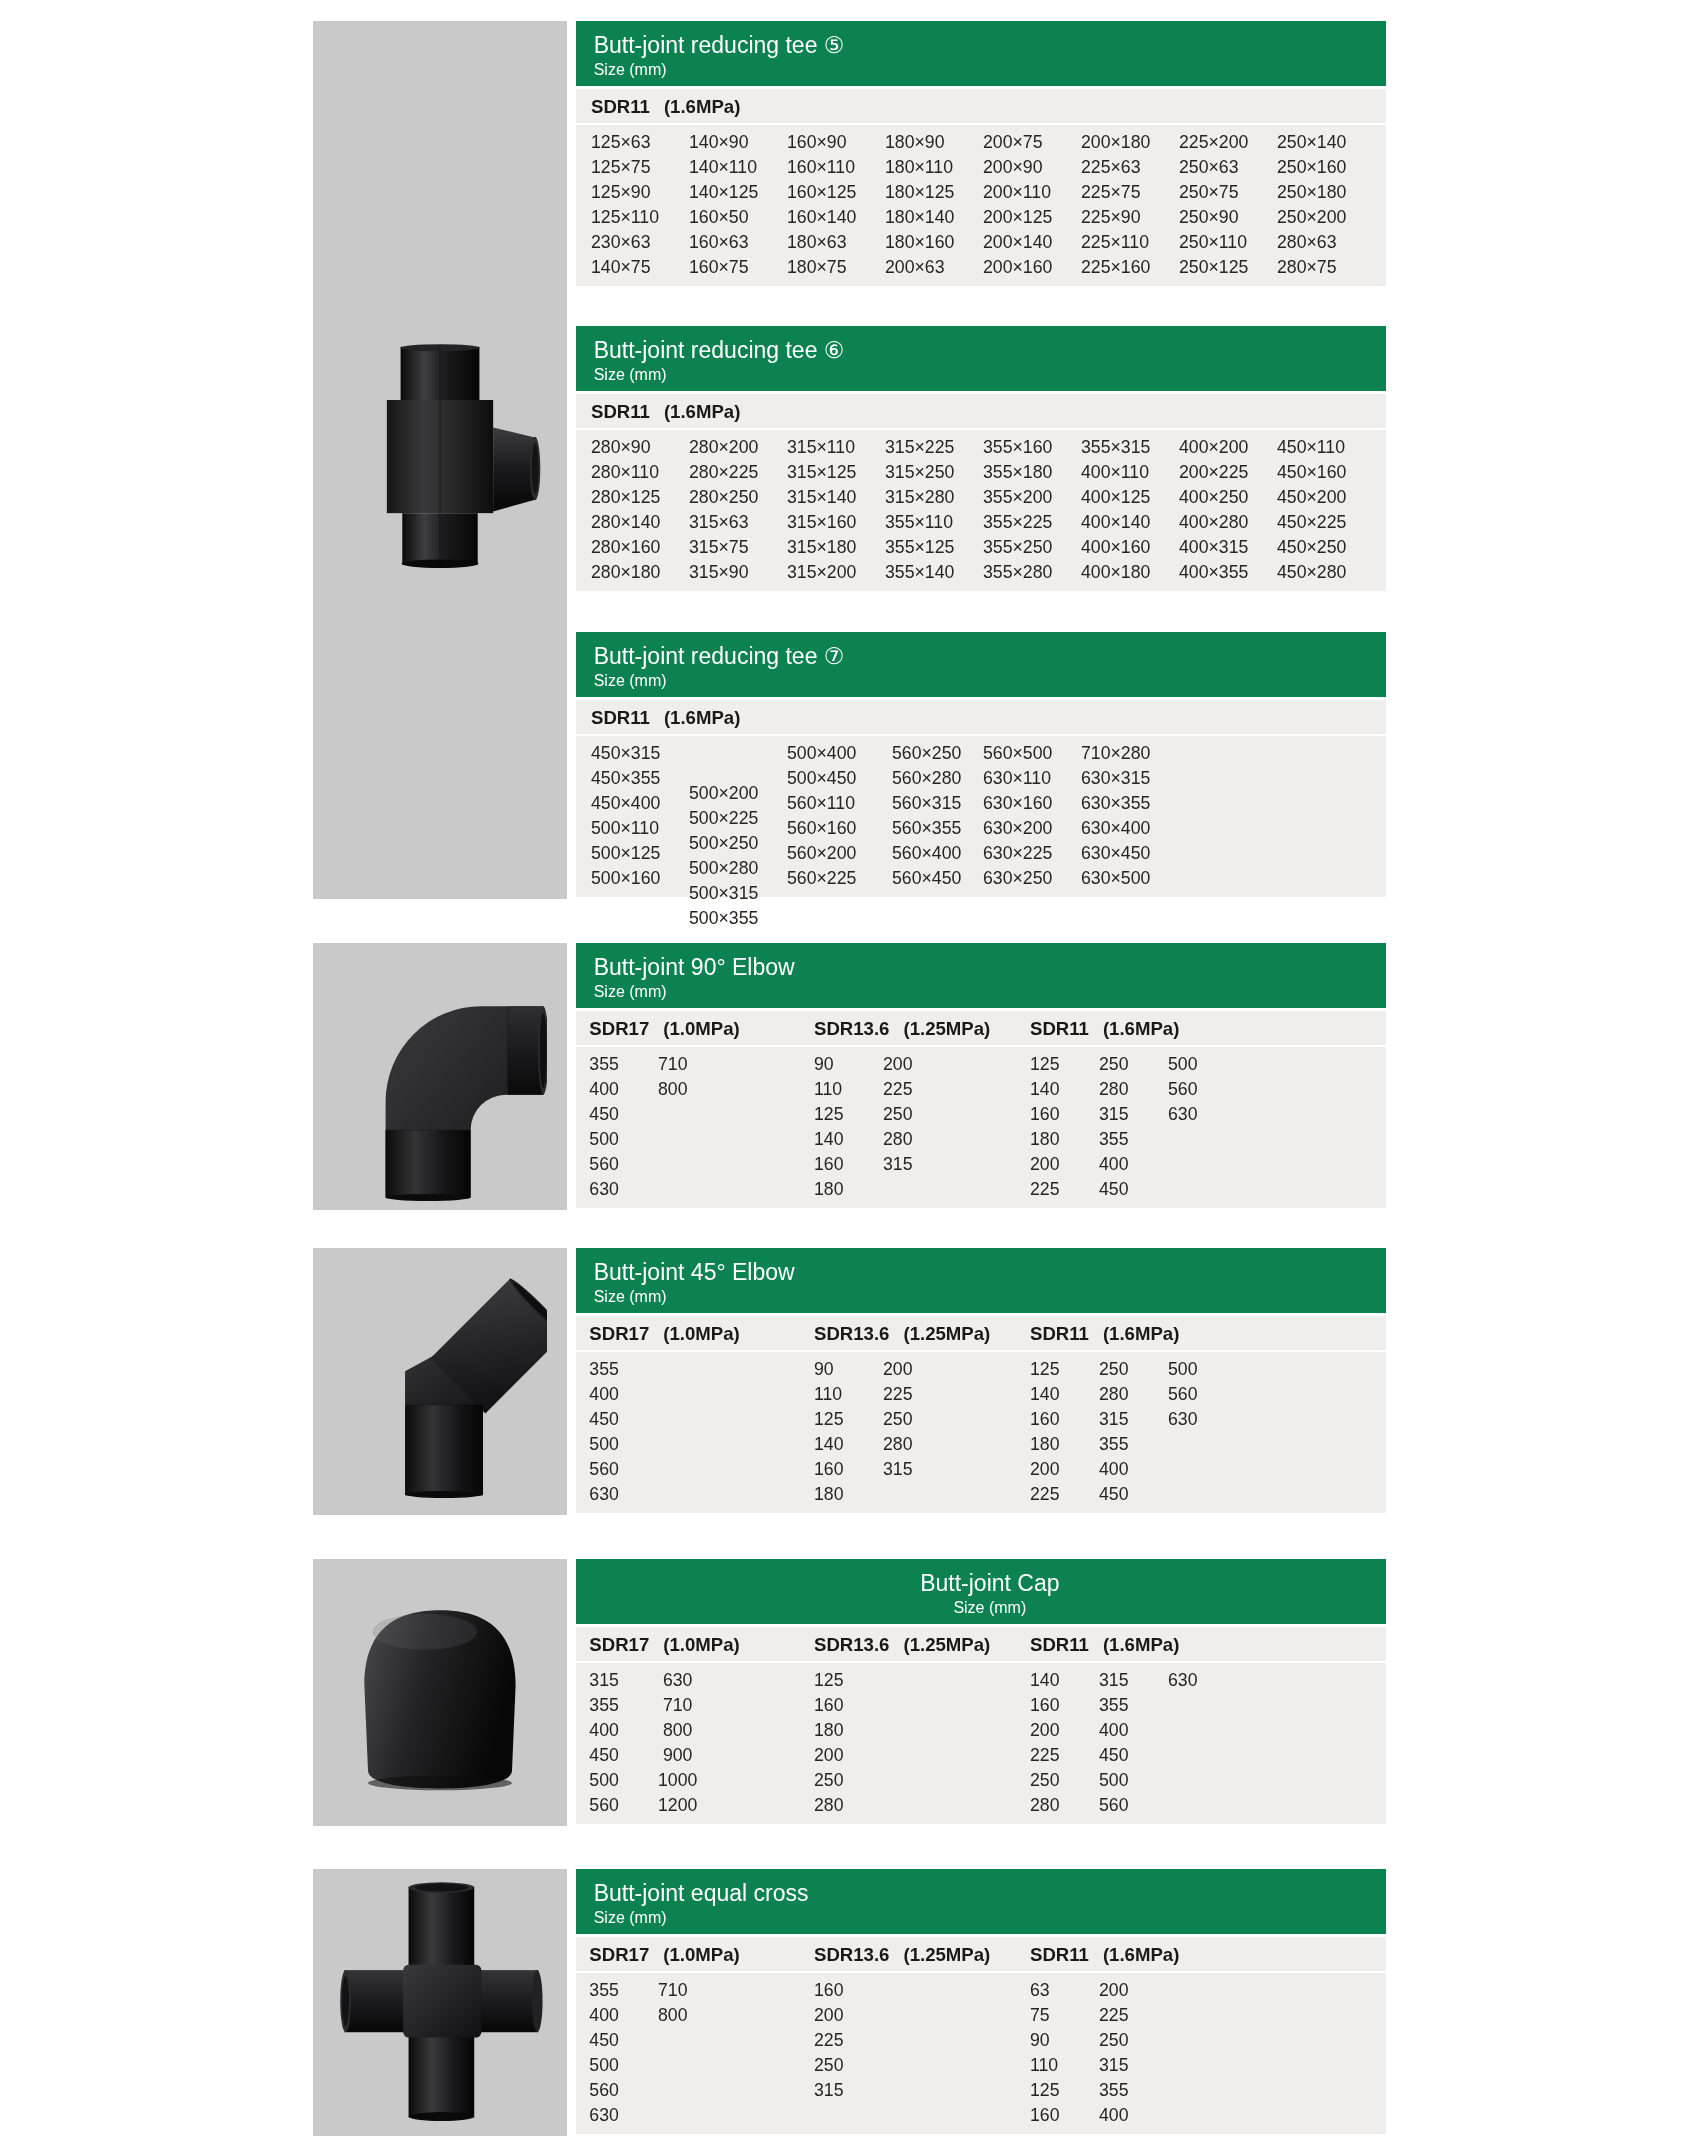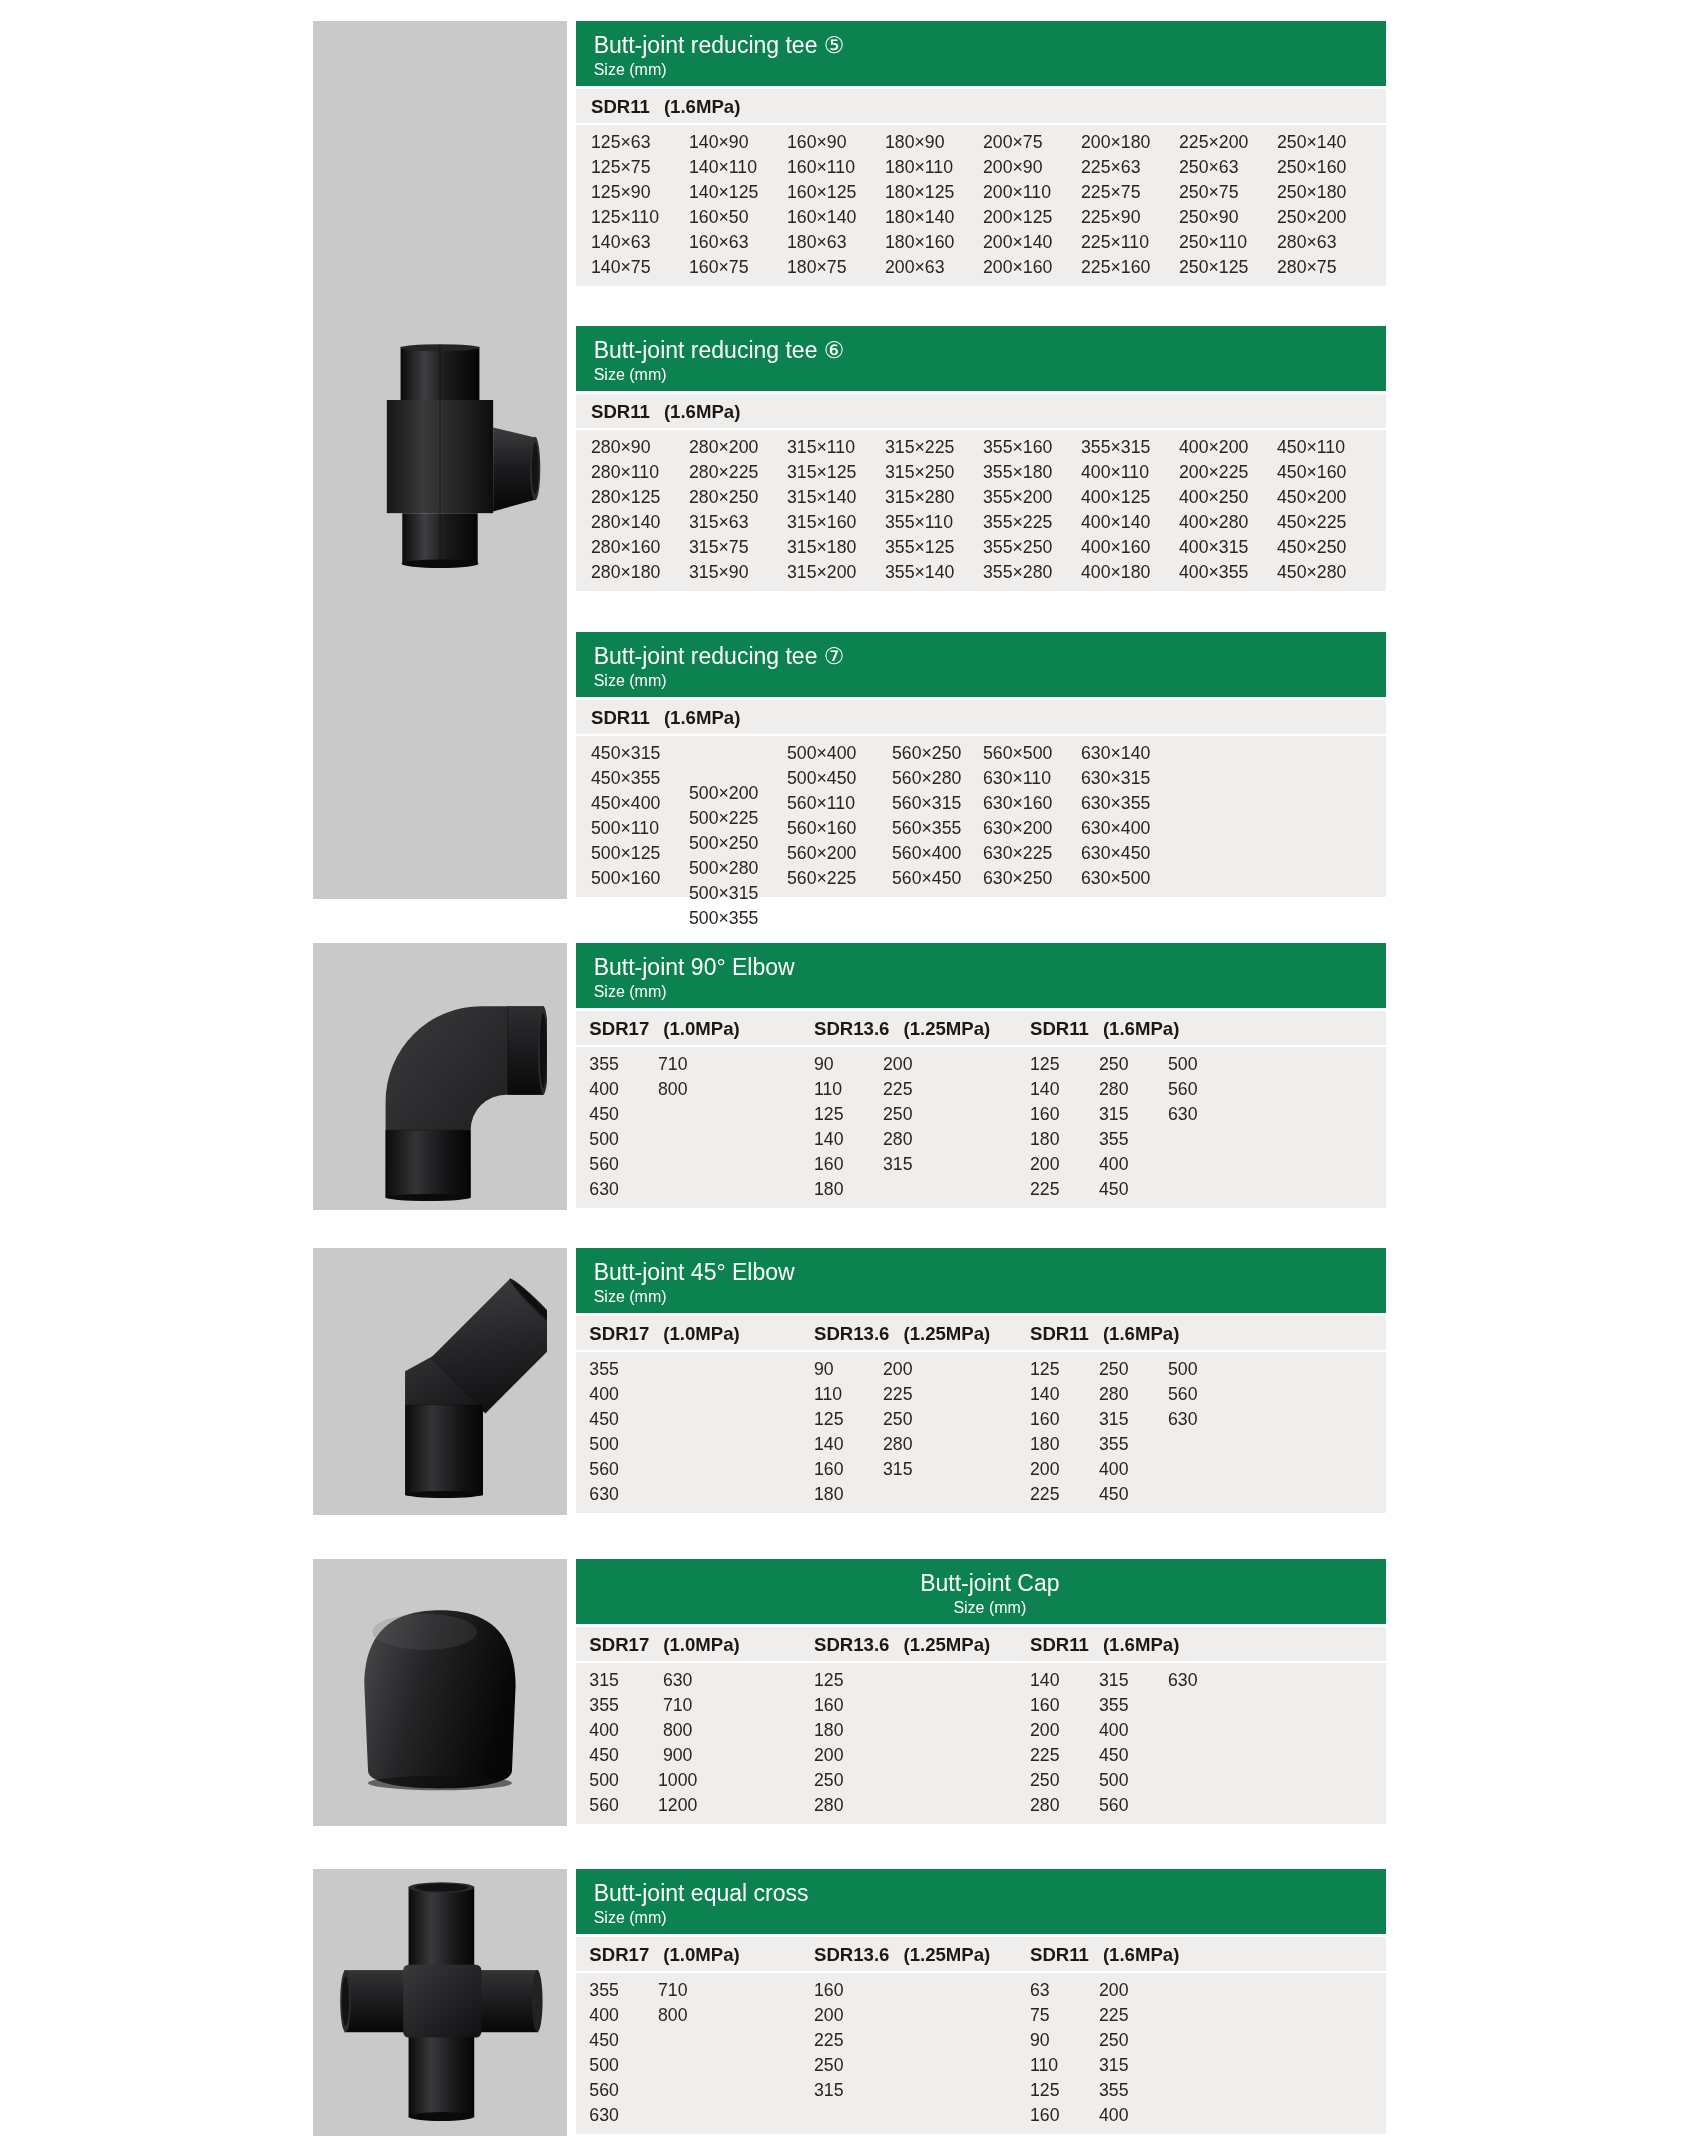--- a/index.html
+++ b/index.html
@@ -202,21 +202,21 @@
     <div class="sec-body">
       <div class="sdr-row">
           <span class="sdr-label" style="left: 15px;"><span>SDR11</span><span class="mpa">(1.6MPa)</span></span>
         </div>
       <div class="data-area">
           <div class="col" style="left: 15px;">
             <div class="cell">125×63</div>
             <div class="cell">125×75</div>
             <div class="cell">125×90</div>
             <div class="cell">125×110</div>
-            <div class="cell">140×63</div>
+            <div class="cell">230×63</div>
             <div class="cell">140×75</div>
           </div>
           <div class="col" style="left: 113px;">
             <div class="cell">140×90</div>
             <div class="cell">140×110</div>
             <div class="cell">140×125</div>
             <div class="cell">160×50</div>
             <div class="cell">160×63</div>
             <div class="cell">160×75</div>
           </div>
@@ -394,21 +394,21 @@
           </div>
           <div class="col" style="left: 407px;">
             <div class="cell">560×500</div>
             <div class="cell">630×110</div>
             <div class="cell">630×160</div>
             <div class="cell">630×200</div>
             <div class="cell">630×225</div>
             <div class="cell">630×250</div>
           </div>
           <div class="col" style="left: 505px;">
-            <div class="cell">630×140</div>
+            <div class="cell">710×280</div>
             <div class="cell">630×315</div>
             <div class="cell">630×355</div>
             <div class="cell">630×400</div>
             <div class="cell">630×450</div>
             <div class="cell">630×500</div>
           </div>
         </div>
     </div>
   </div>
 

